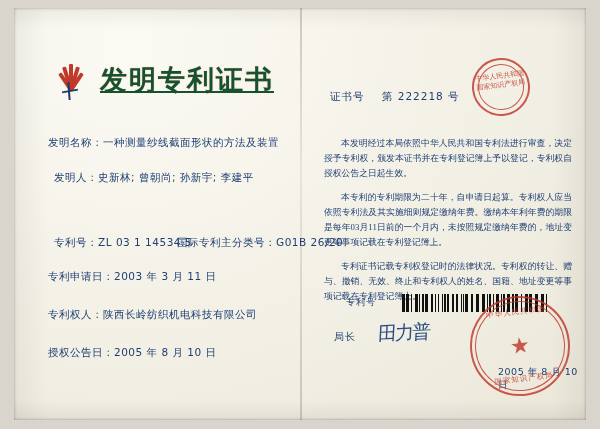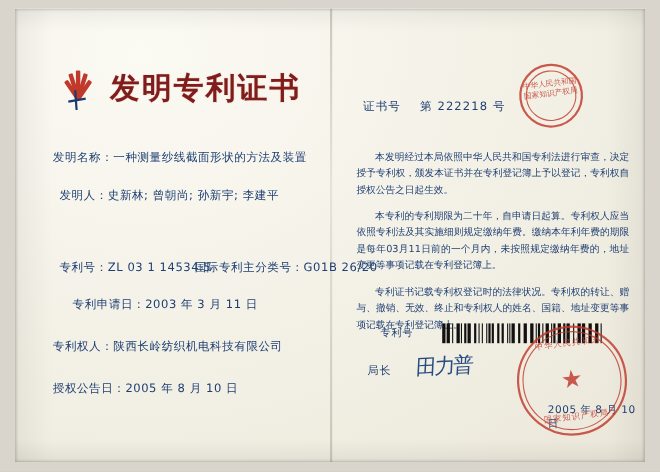--- a/index.html
+++ b/index.html
@@ -99,38 +99,39 @@
     transform: rotate(-10deg);
   }
   .title {
     position: absolute;
     left: 86px;
     top: 54px;
     font-family: "DejaVu Sans", "Liberation Sans", sans-serif;
     font-size: 27px;
     font-weight: bold;
     letter-spacing: 2px;
-    color: #7f1d1d;
+    color: #14532d;
     text-shadow: 0 0 1px rgba(192,57,43,0.5);
     white-space: nowrap;
+    text-decoration: underline;
   }
   .field {
     position: absolute;
     font-size: 10.5px;
     color: #1e3f73;
     white-space: nowrap;
     letter-spacing: 0.5px;
   }
   .field .lbl { color: #1e3f73; }
   .field .val { color: #1e3f73; }
   .f-name   { left: 34px; top: 128px; }
   .f-inv    { left: 40px; top: 163px; }
   .f-pnum   { left: 40px; top: 228px; }
   .f-ipc    { left: 163px; top: 228px; }
-  .f-appdt  { left: 34px; top: 262px; margin-left: 18px; }
+  .f-appdt  { left: 34px; top: 262px; }
   .f-owner  { left: 34px; top: 300px; }
   .f-pub    { left: 34px; top: 338px; }
   .pagefoot {
     position: absolute;
     left: 0;
     right: 0;
     top: 398px;
     text-align: center;
     font-size: 8px;
     color: #4a4a4a;
@@ -160,20 +161,21 @@
     top: 128px;
     width: 248px;
     font-size: 8.8px;
     line-height: 15px;
     color: #1e3f73;
     text-align: justify;
   }
   .body-text p {
     margin: 0 0 9px 0;
     text-indent: 17px;
+    font-family: Liberation Serif, serif;
   }
   .pnum-label {
     position: absolute;
     left: 44px;
     top: 288px;
     font-size: 9px;
     color: #1e3f73;
     letter-spacing: 1px;
   }
   .barcode {

